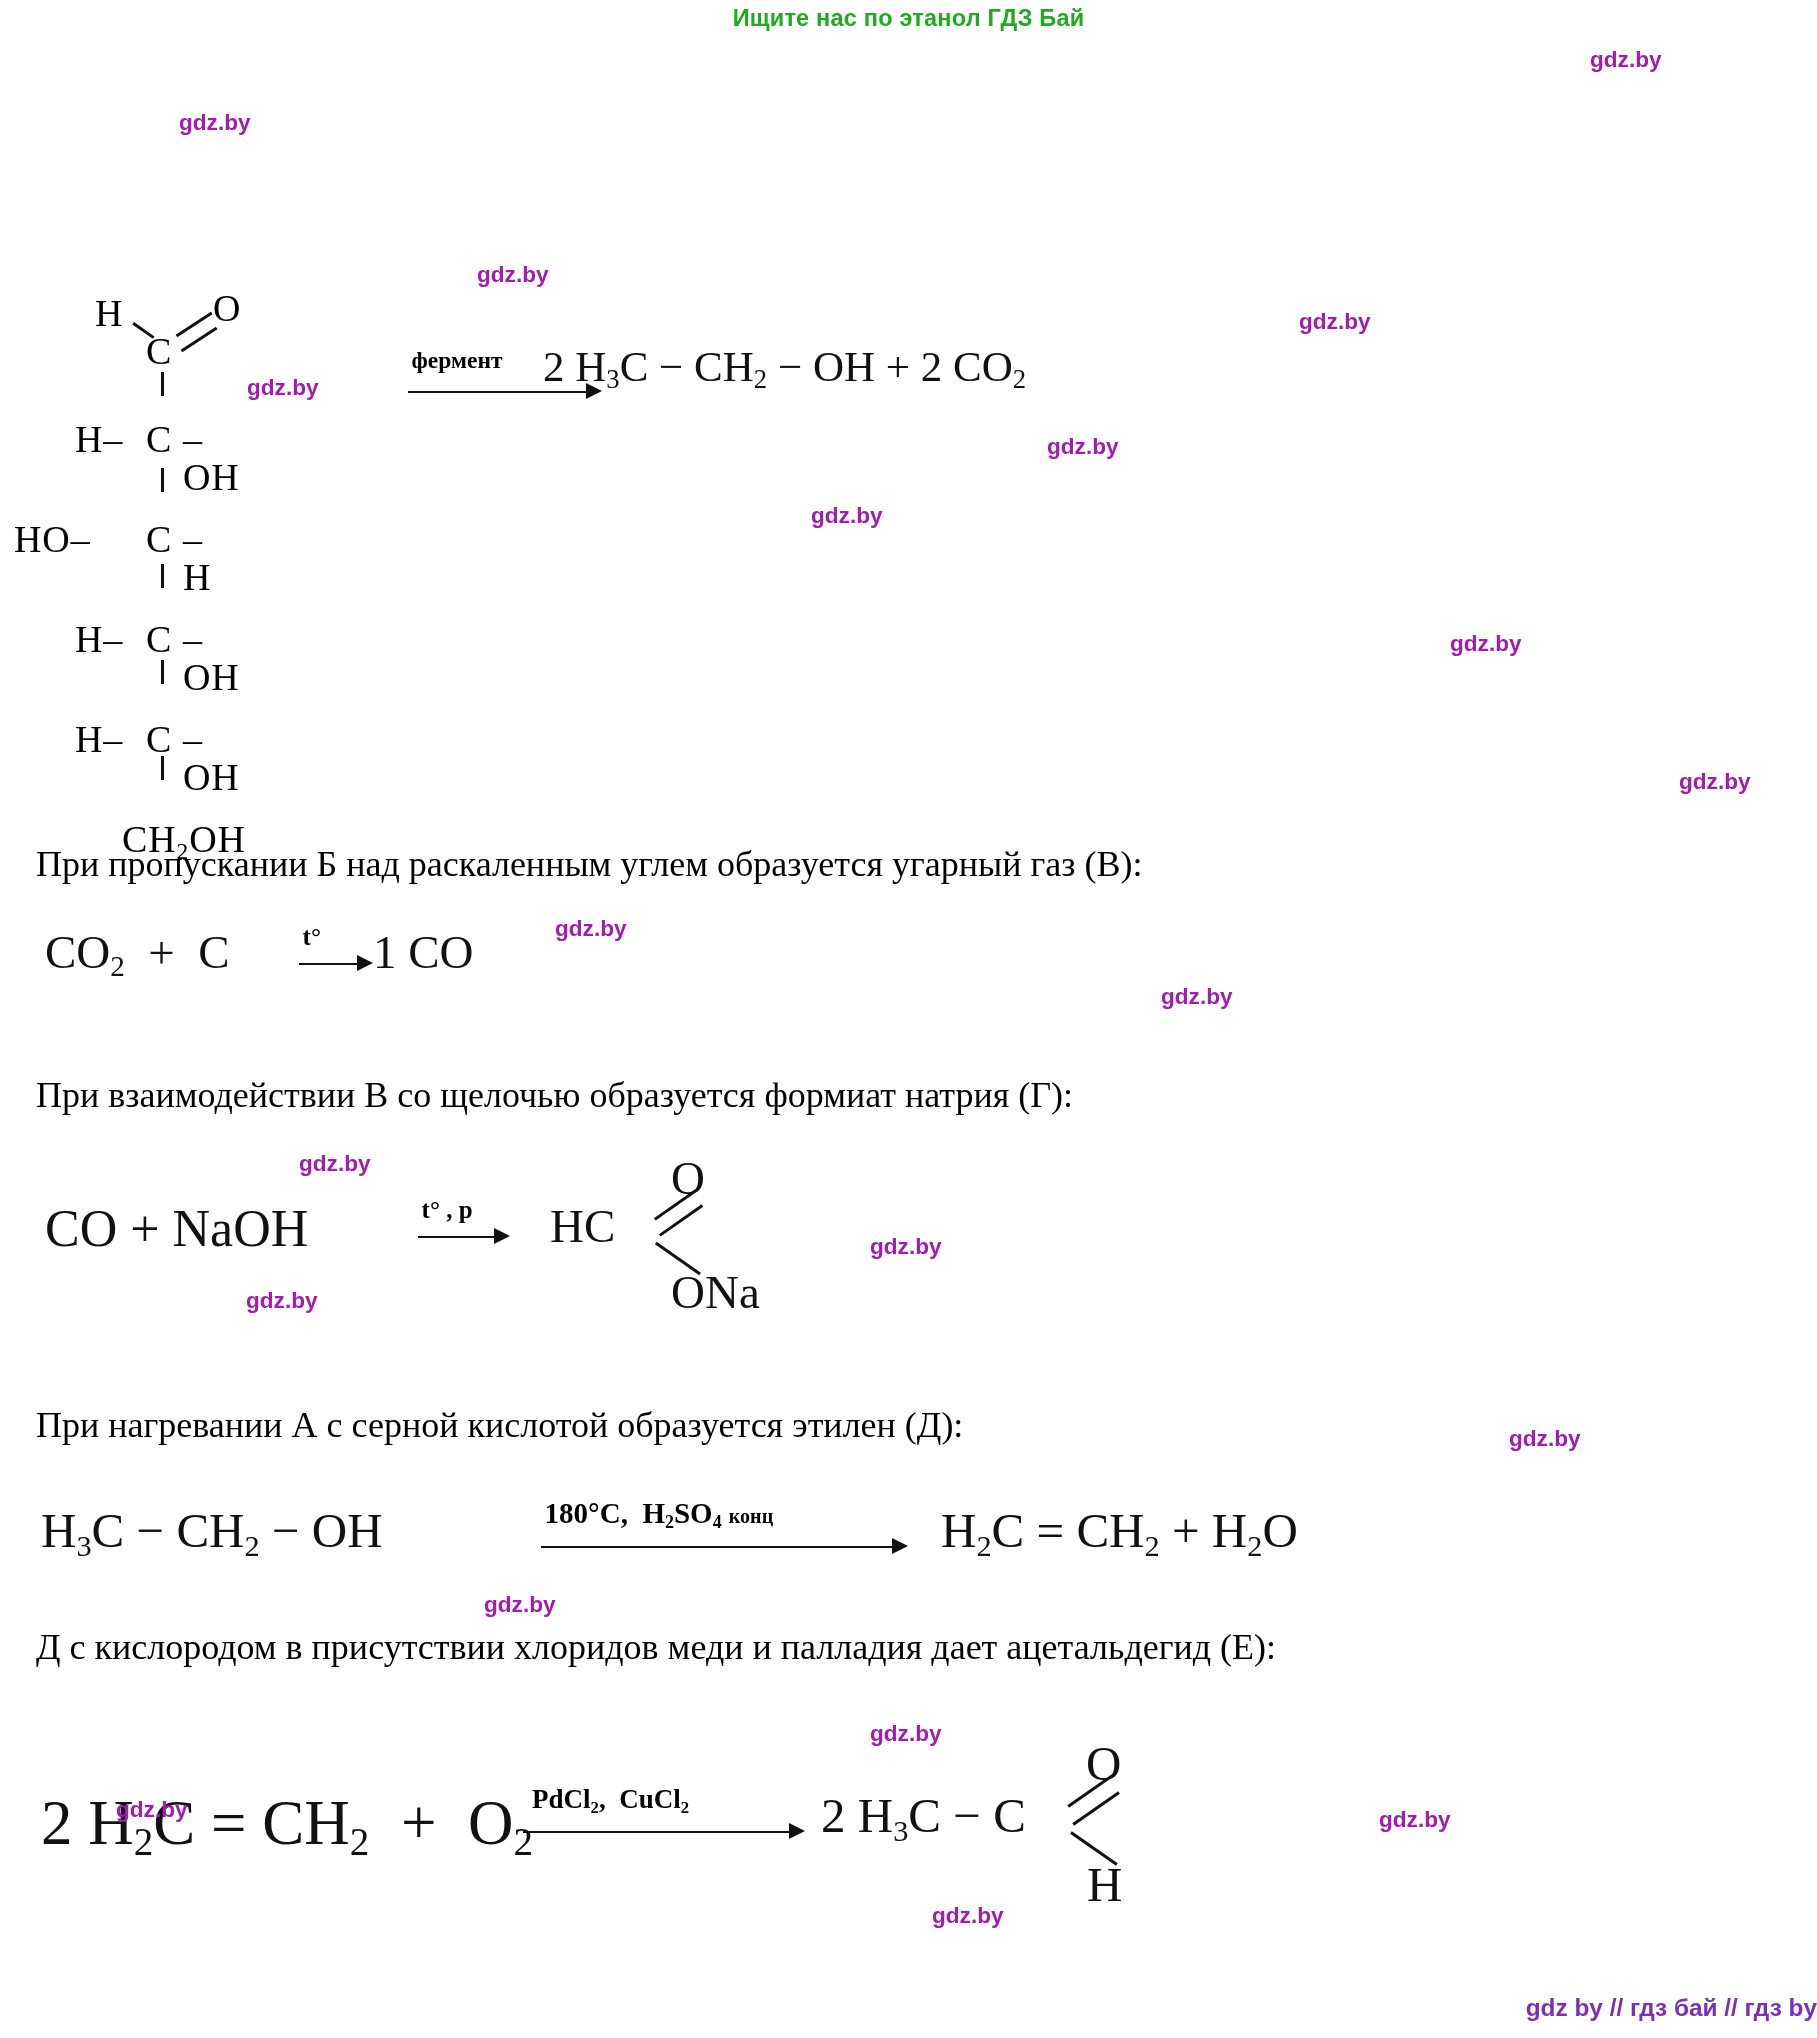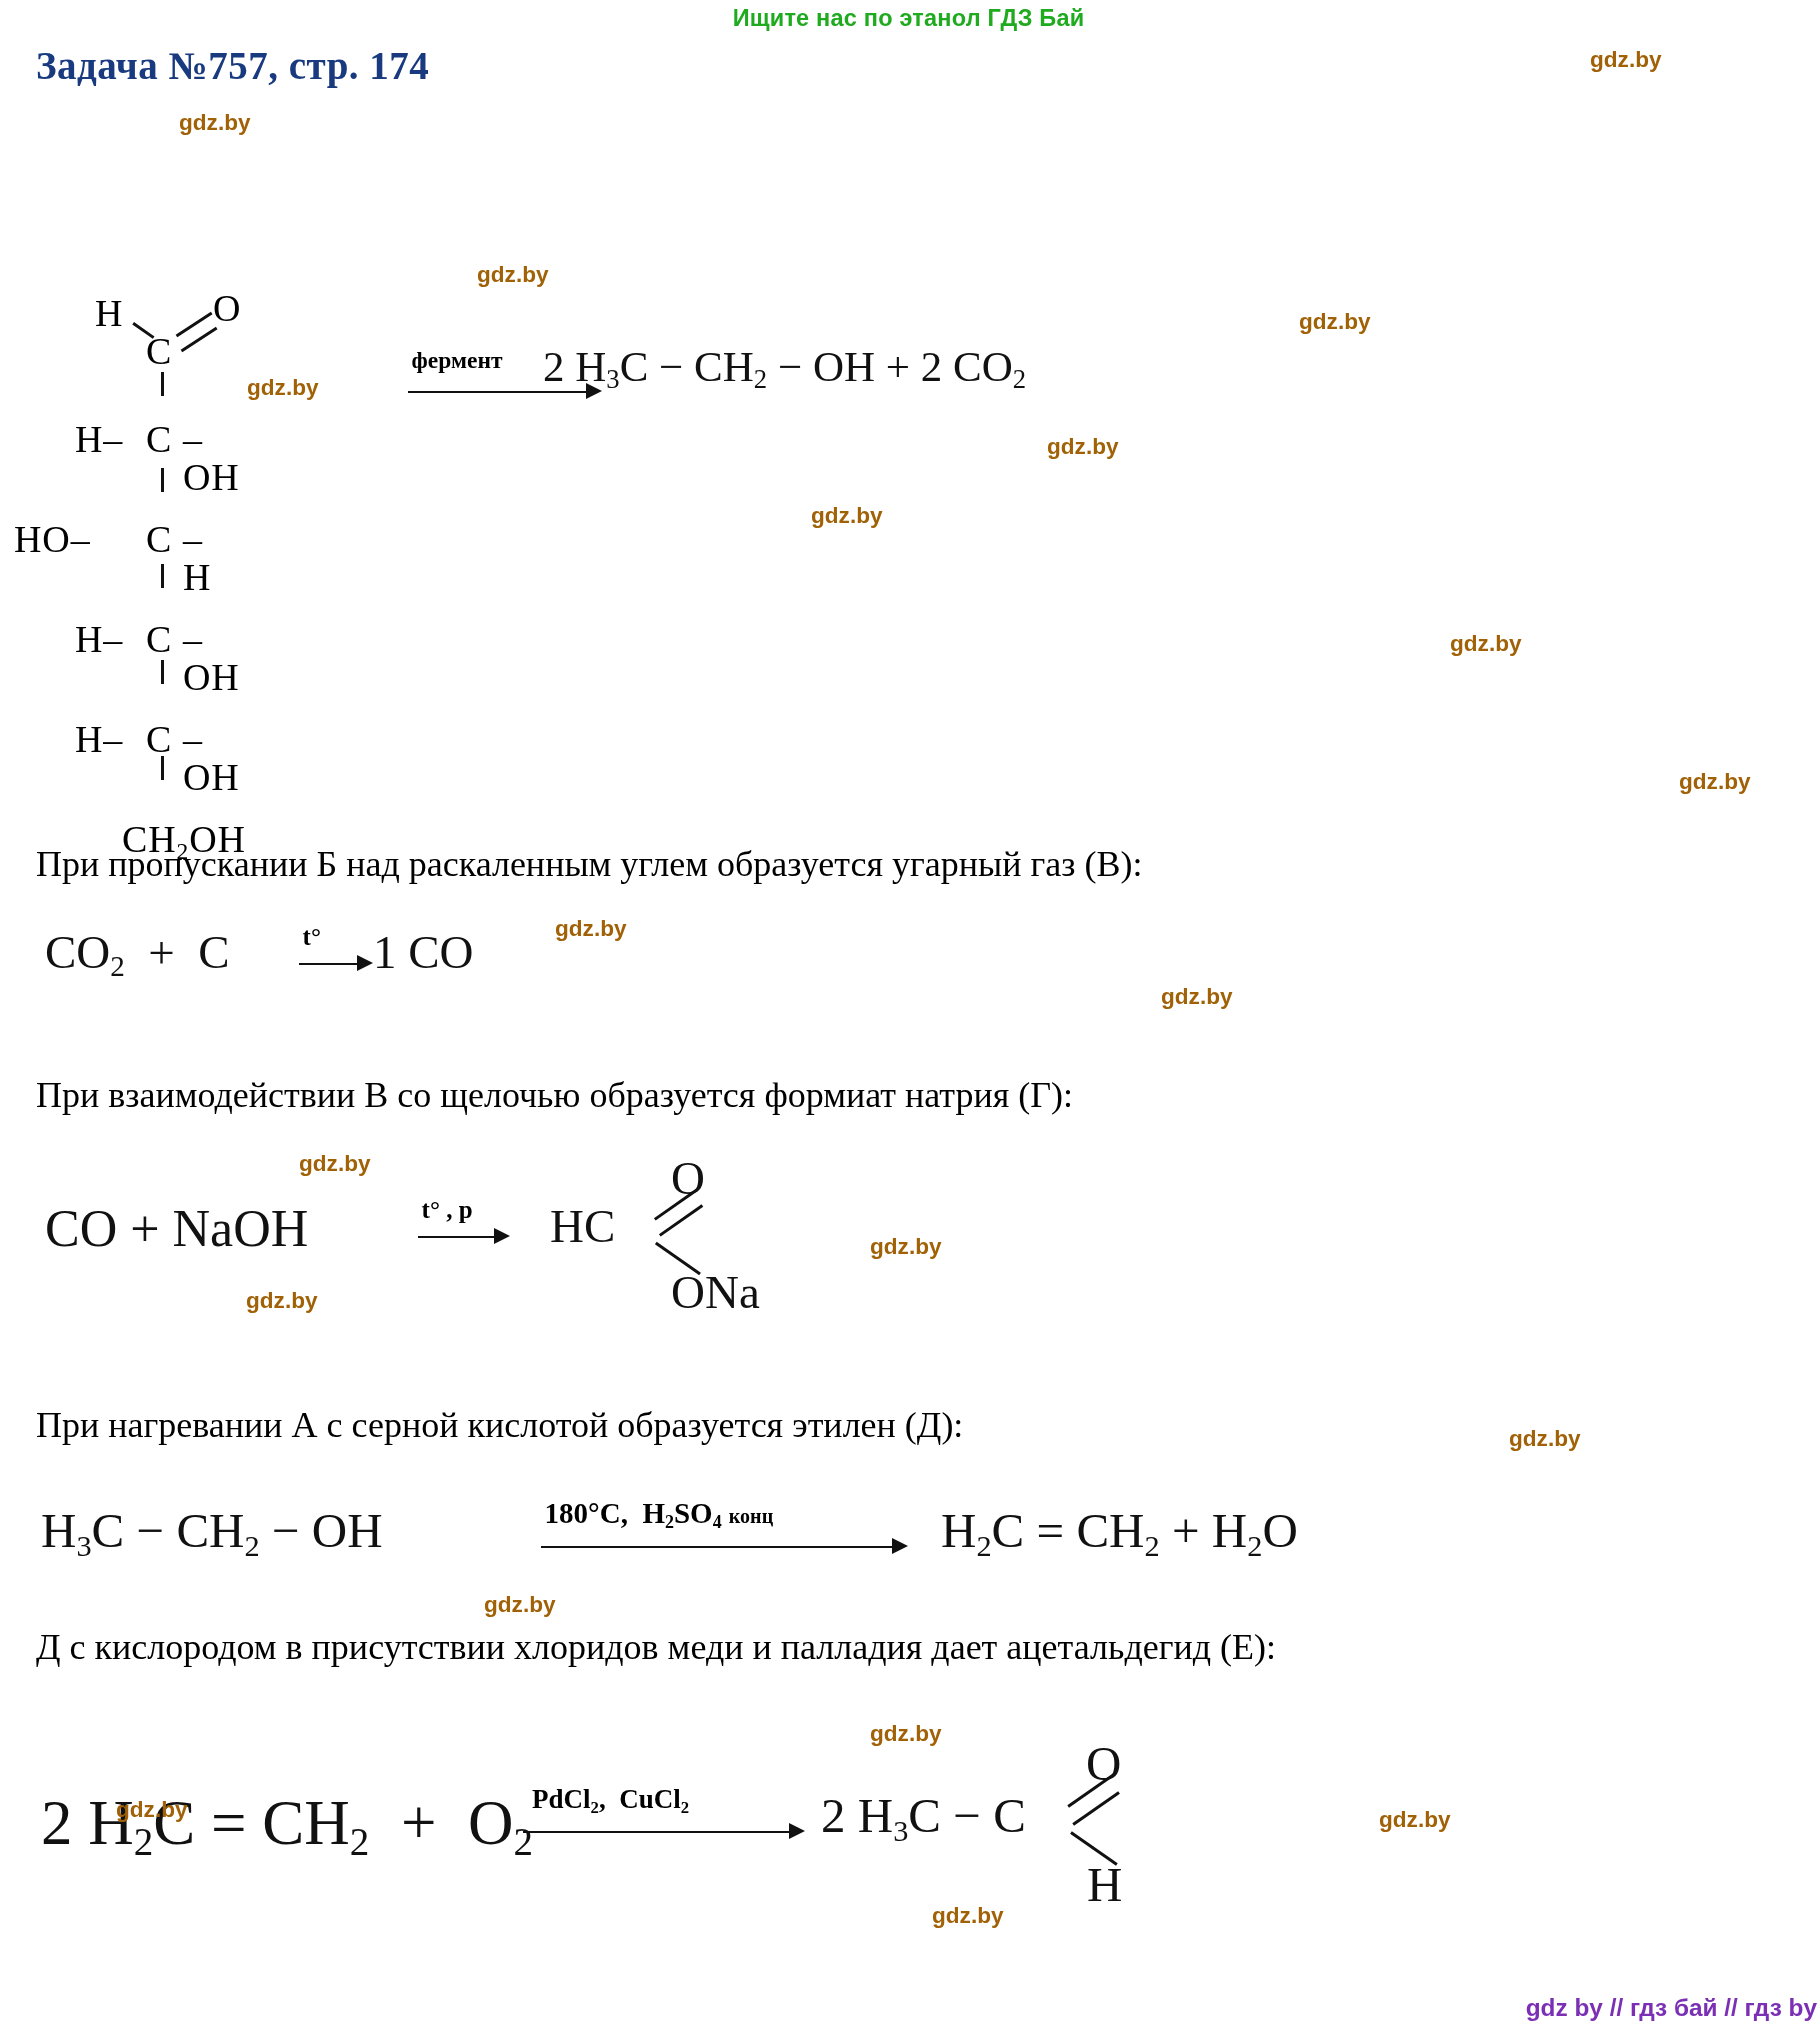--- a/index.html
+++ b/index.html
@@ -45,21 +45,21 @@
     font-weight: bold;
     font-size: 24.4px;
     color: #7b2fb5;
   }
   
   .wm {
     position: absolute;
     font-family: "Liberation Sans", sans-serif;
     font-weight: bold;
     font-size: 22.6px;
-    color: #a16207;
+    color: #a21caf;
     white-space: nowrap;
     pointer-events: none;
   }
   
   .heading {
     position: absolute;
     left: 36px;
     top: 43px;
     font-family: "Liberation Serif", serif;
     font-weight: bold;
@@ -137,21 +137,20 @@
     white-space: nowrap;
   }
 </style>
 </head>
 <body>
 
 <div class="page">
 
   <div class="top-banner">Ищите нас по этанол ГДЗ Бай</div>
 
-  <div class="heading">Задача №757, стр. 174</div>
 
   <div class="para" style="top:841px;">При пропускании Б над раскаленным углем образуется угарный газ (В):</div>
   <div class="para" style="top:1072px;">При взаимодействии В со щелочью образуется формиат натрия (Г):</div>
   <div class="para" style="top:1402px;">При нагревании А с серной кислотой образуется этилен (Д):</div>
   <div class="para" style="top:1624px;">Д с кислородом в присутствии хлоридов меди и палладия дает ацетальдегид (Е):</div>
 
   <div>
 
     <div class="glucose">
 

